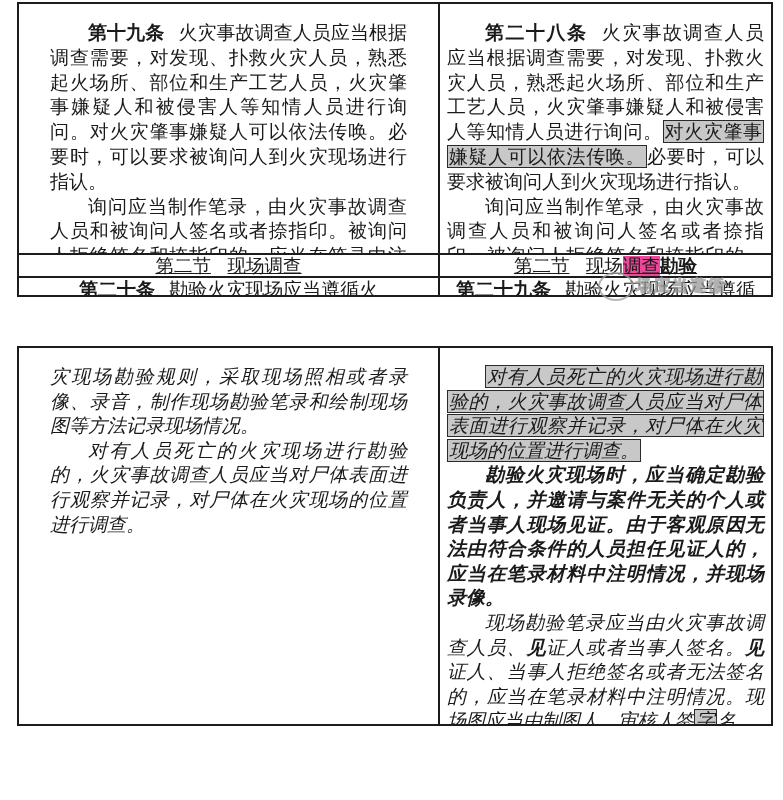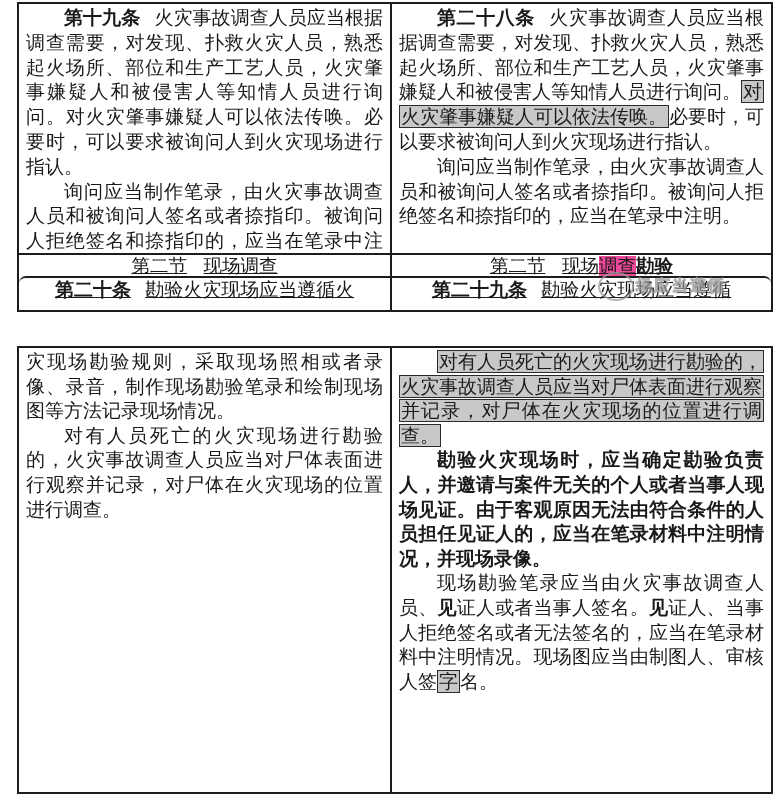--- a/index.html
+++ b/index.html
@@ -5,27 +5,27 @@
   html,body{margin:0;padding:0;background:#ffffff;}
   .canvas{
     position:relative;width:783px;height:800px;background:#ffffff;overflow:hidden;
     font-family:"Liberation Serif","DejaVu Serif",serif;color:#1a1a1a;
   }
   .tbl{position:absolute;left:17px;width:752px;border:2px solid #1c1c1c;background:#fff;}
   .tbl-top{top:2px;}
   .tbl-bottom{top:346px;}
   .row{display:flex;box-sizing:border-box;}
   .row + .row{border-top:2px solid #1c1c1c;}
-  .cell{box-sizing:border-box;padding:2px 7px;overflow:hidden;}
+  .cell{box-sizing:border-box;padding:17px 7px;overflow:hidden;margin-left:24px;}
   .cell-l{width:371px;}
   .cell-r{flex:1;border-left:2px solid #1c1c1c;}
   .row-main{height:249px;}
   .row-sec{height:23px;}
-  .row-art{height:34px;border-radius:7px;}
-  .row-main2{height:444px;}
+  .row-art{height:19px;}
+  .row-main2{height:376px;font-style:italic;}
   p{margin:0;text-align:justify;text-justify:inter-character;font-size:19px;line-height:24.8px;}
   .row-main2 p{line-height:24.6px;}
   .ind{text-indent:2em;}
   b,.b{font-weight:700;}
   .hl{background:#ec4899;}
   .hl-box{
     background:#c8c8c8;border:1.5px solid #2a2a2a;padding:0 1px;
     -webkit-box-decoration-break:clone;box-decoration-break:clone;
   }
   .row-sec .cell,.row-art .cell{text-align:center;padding-top:0;text-decoration:underline;}

